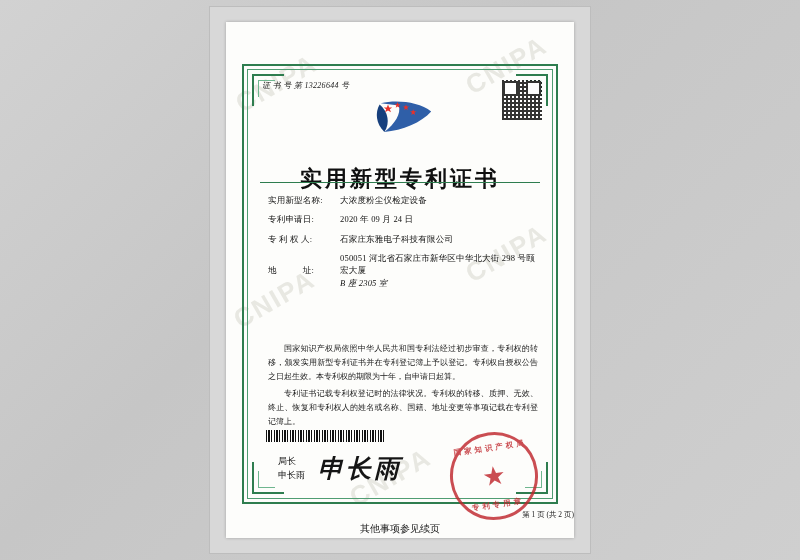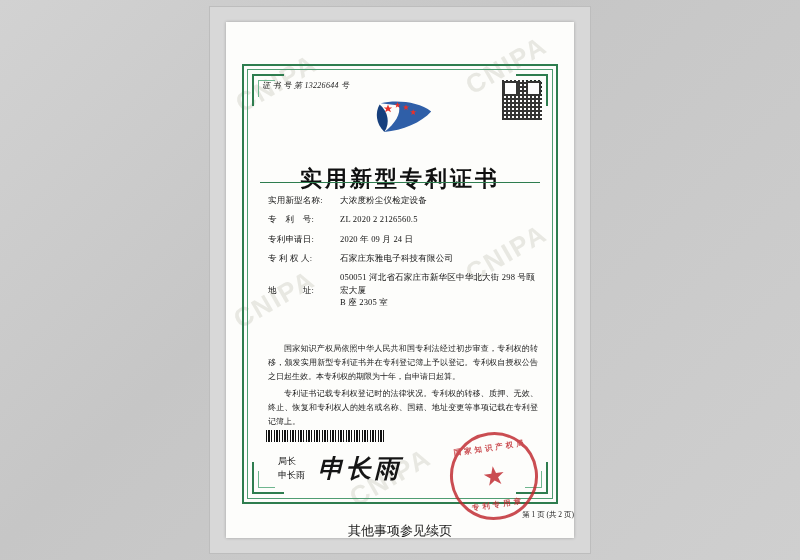--- a/index.html
+++ b/index.html
@@ -174,20 +174,21 @@
     flex: 0 0 72px;
     white-space: pre;
     letter-spacing: .2px;
   }
   .field-value {
     flex: 1;
     letter-spacing: .2px;
   }
   .field-value .sub {
     display: block;
+    font-style: italic;
   }
 
   .body-text {
     position: absolute;
     left: 42px;
     right: 36px;
     top: 320px;
     font-family: "Liberation Serif", serif;
     font-size: 8px;
     line-height: 1.75;
@@ -268,21 +269,21 @@
     text-align: right;
     font-size: 7.5px;
     font-family: "Liberation Serif", serif;
     color: #1a1a1a;
   }
   .footer-note {
     position: absolute;
     left: 0; right: 0;
     top: 500px;
     text-align: center;
-    font-size: 13px;
+    font-size: 10px;
     font-family: "Liberation Serif", serif;
     color: #1a1a1a;
   }
 </style>
 </head>
 <body>
 
 <div class="page">
 
   <div class="frame-outer"></div>
@@ -316,24 +317,20 @@
       </g>
     </svg>
 
     <div class="title">实用新型专利证书</div>
     <div class="rule"></div>
 
     <div class="fields">
       <div class="field-row">
         <div class="field-label">实用新型名称:</div>
         <div class="field-value">大浓度粉尘仪检定设备</div>
-      </div>
-      <div class="field-row">
-        <div class="field-label">专　利　号:</div>
-        <div class="field-value">ZL 2020 2 2126560.5</div>
       </div>
       <div class="field-row">
         <div class="field-label">专利申请日:</div>
         <div class="field-value">2020 年 09 月 24 日</div>
       </div>
       <div class="field-row">
         <div class="field-label">专 利 权 人:</div>
         <div class="field-value">石家庄东雅电子科技有限公司</div>
       </div>
       <div class="field-row">

